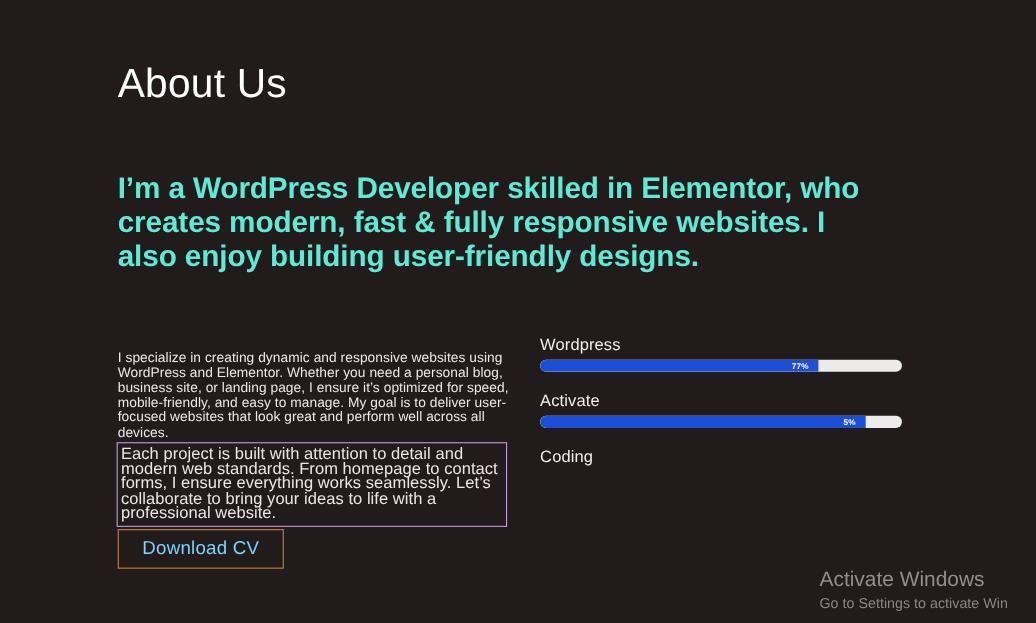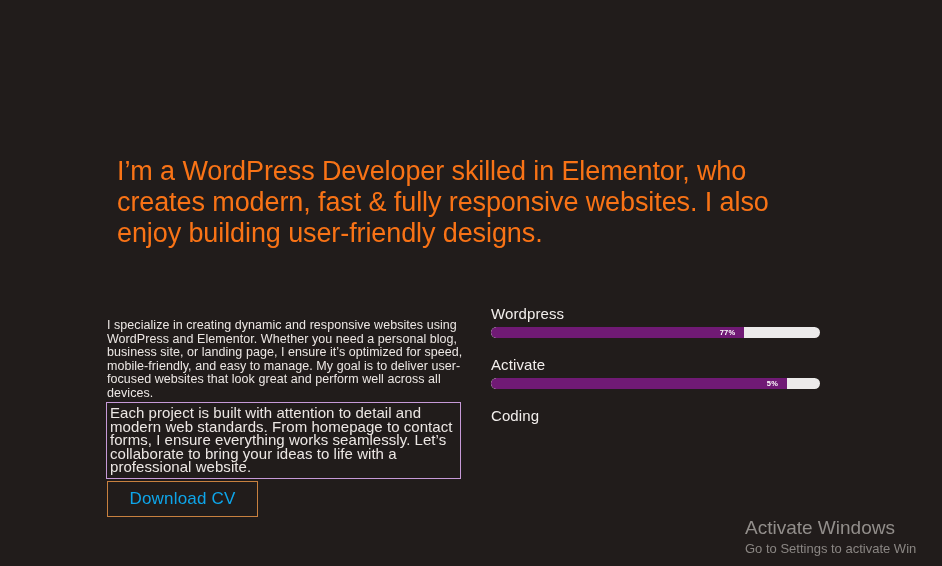--- a/index.html
+++ b/index.html
@@ -31,26 +31,26 @@
     font-weight: 400;
     color: #ffffff;
     letter-spacing: 0.2px;
     line-height: 1.1;
     white-space: nowrap;
   }
 
   
   .headline {
     position: absolute;
-    left: 117px;
+    left: 107px;
     top: 134px;
     width: 700px;
     font-size: 27px;
-    font-weight: normal;
-    color: #f97316;
+    font-weight: bold;
+    color: #5eead4;
     line-height: 31px;
     letter-spacing: -0.1px;
   }
 
   
   .lead-paragraph {
     position: absolute;
     left: 107px;
     top: 303px;
     width: 360px;
@@ -79,21 +79,21 @@
   
   .download-btn {
     position: absolute;
     left: 107px;
     top: 481px;
     width: 151px;
     height: 36px;
     box-sizing: border-box;
     border: 1px solid #c8803f;
     background: transparent;
-    color: #0ea5e9;
+    color: #7dd3fc;
     font-size: 17px;
     font-family: "Liberation Sans", sans-serif;
     letter-spacing: 0.2px;
     cursor: pointer;
     display: flex;
     align-items: center;
     justify-content: center;
     padding: 0;
   }
 
@@ -123,21 +123,21 @@
     height: 11px;
     background: #eceaea;
     border-radius: 6px;
     overflow: hidden;
   }
   .skill-fill {
     position: absolute;
     left: 0;
     top: 0;
     height: 11px;
-    background: #701a75;
+    background: #1d4ed8;
     border-radius: 6px 0 0 6px;
     display: flex;
     align-items: center;
     justify-content: flex-end;
   }
   .skill-pct {
     font-size: 7.5px;
     font-weight: bold;
     color: #ffffff;
     padding-right: 9px;
@@ -166,20 +166,21 @@
     line-height: 17px;
     color: #8a8683;
     font-weight: 400;
   }
 </style>
 </head>
 <body>
 
 <div class="page">
 
+  <h1 class="section-title">About Us</h1>
 
   <h2 class="headline">I’m a WordPress Developer skilled in Elementor, who creates modern, fast &amp; fully responsive websites. I also enjoy building user-friendly designs.</h2>
 
   <p class="lead-paragraph">I specialize in creating dynamic and responsive websites using WordPress and Elementor. Whether you need a personal blog, business site, or landing page, I ensure it’s optimized for speed, mobile-friendly, and easy to manage. My goal is to deliver user-focused websites that look great and perform well across all devices.</p>
 
   <p class="highlight-paragraph">Each project is built with attention to detail and modern web standards. From homepage to contact forms, I ensure everything works seamlessly. Let’s collaborate to bring your ideas to life with a professional website.</p>
 
   <button class="download-btn">Download CV</button>
 
   <div class="skills">

